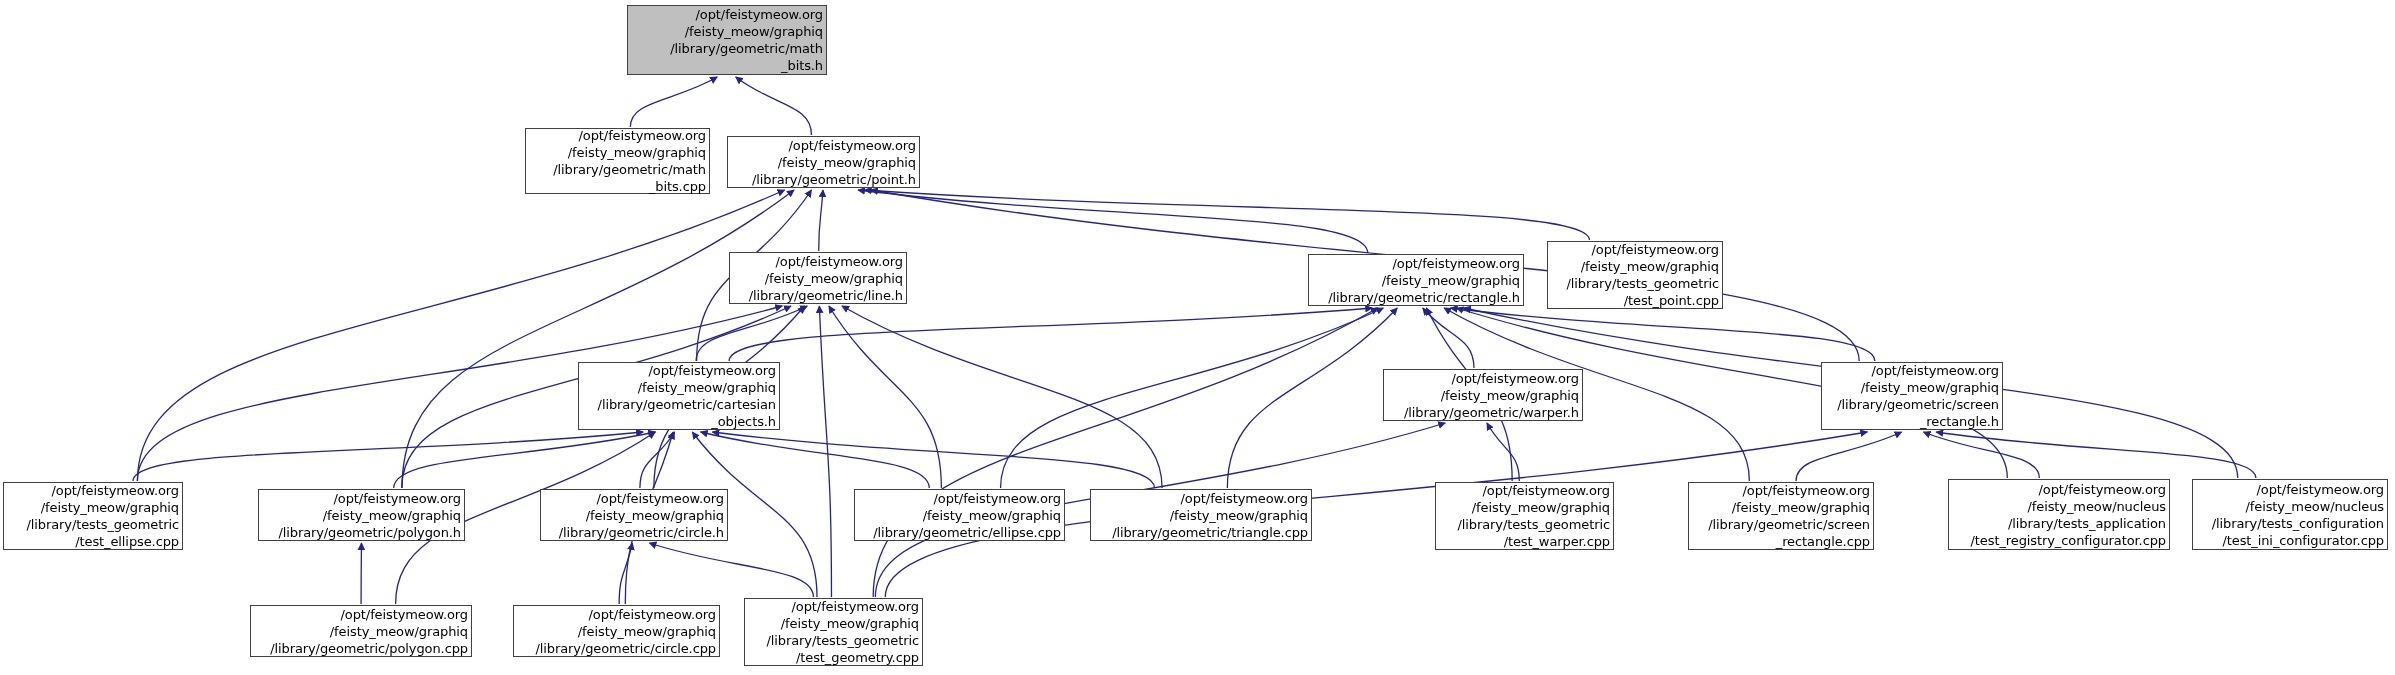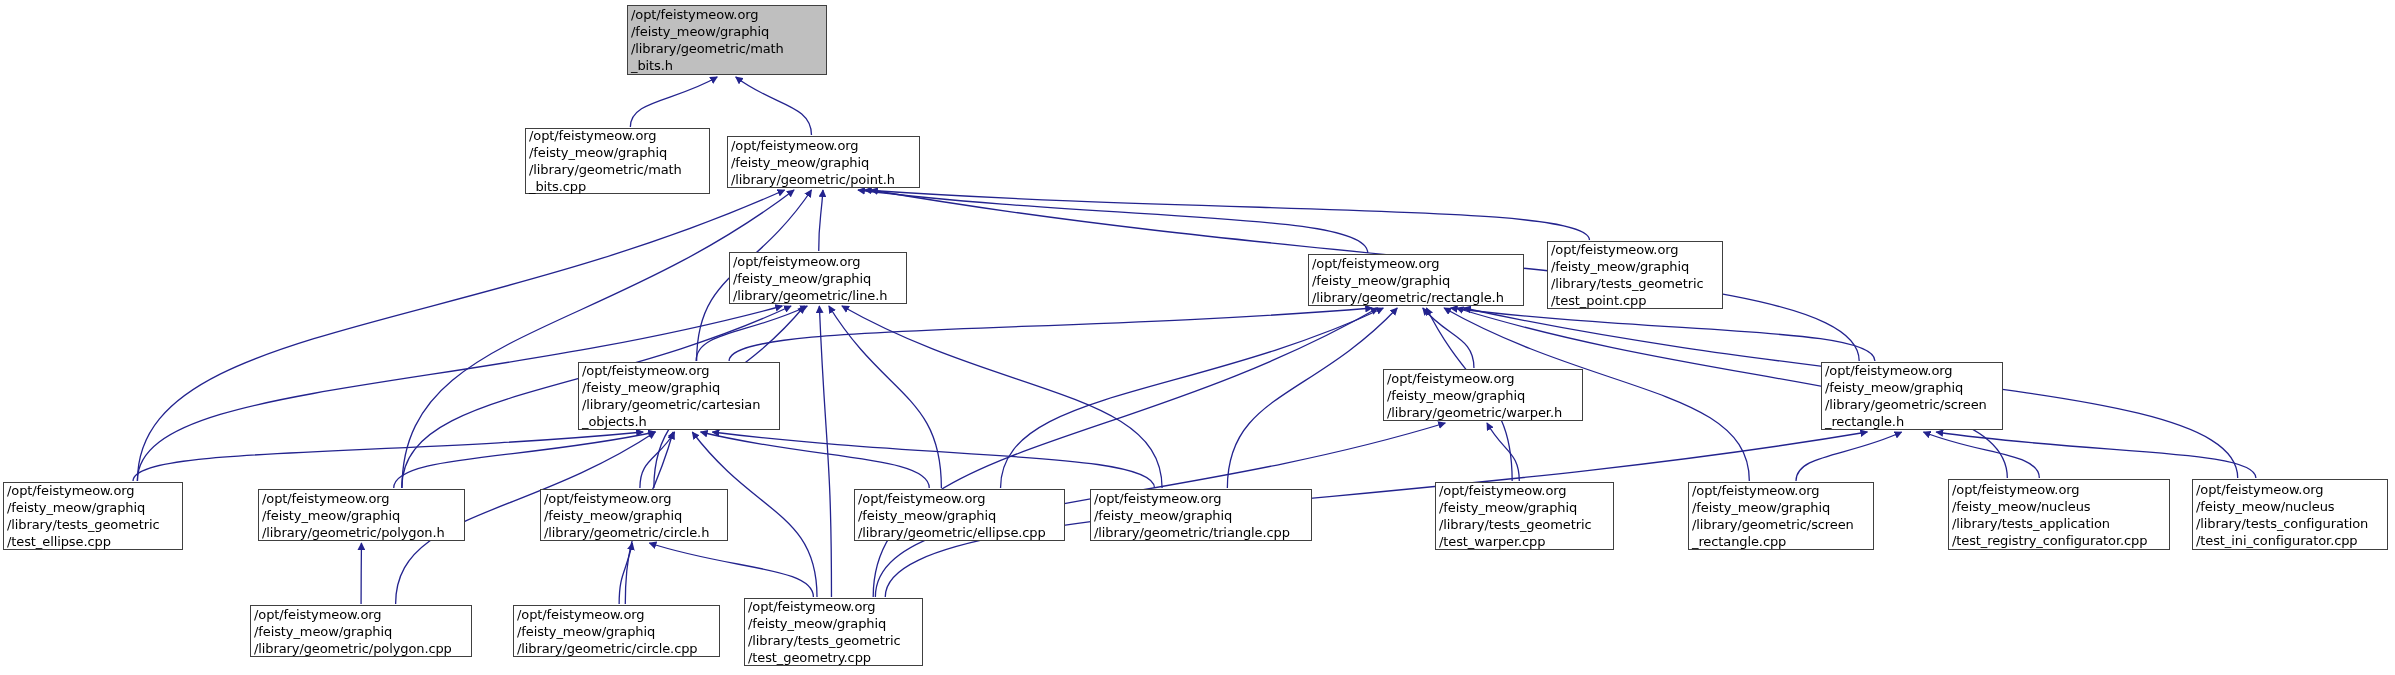--- a/index.html
+++ b/index.html
@@ -12,21 +12,21 @@
   }
   svg.edges{position:absolute;left:0;top:0;width:2395px;height:675px;pointer-events:none;}
   .node{
     position:absolute;
     box-sizing:border-box;
     border:1px solid #404040;
     background:#ffffff;
     color:#000000;
     font-size:13px;
     line-height:17px;
-    text-align:left;
+    text-align:right;
     display:flex;
     align-items:center;
     justify-content:center;
     white-space:pre-line;
     letter-spacing:-0.1px;
     z-index:2;
   }
   .node.root{background:#bfbfbf;border-color:#404040;}
   .node .lbl{display:block;width:100%;padding:0 3px;}
 </style>

